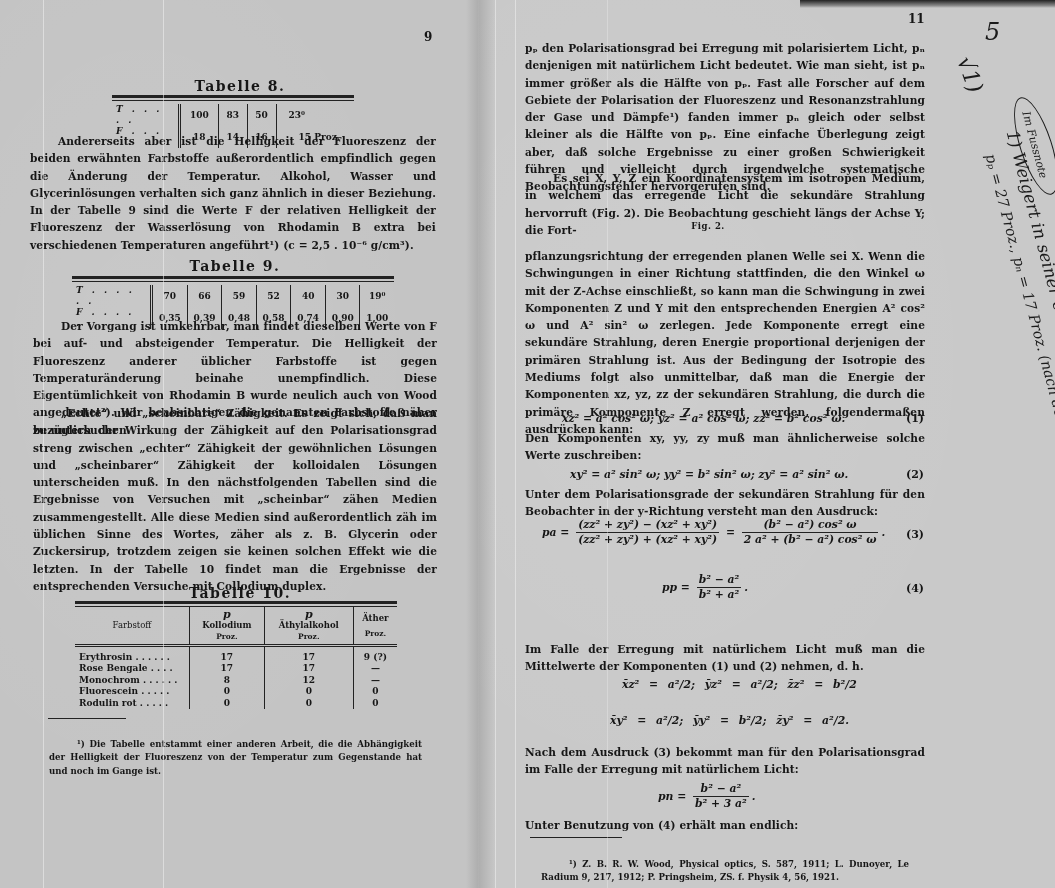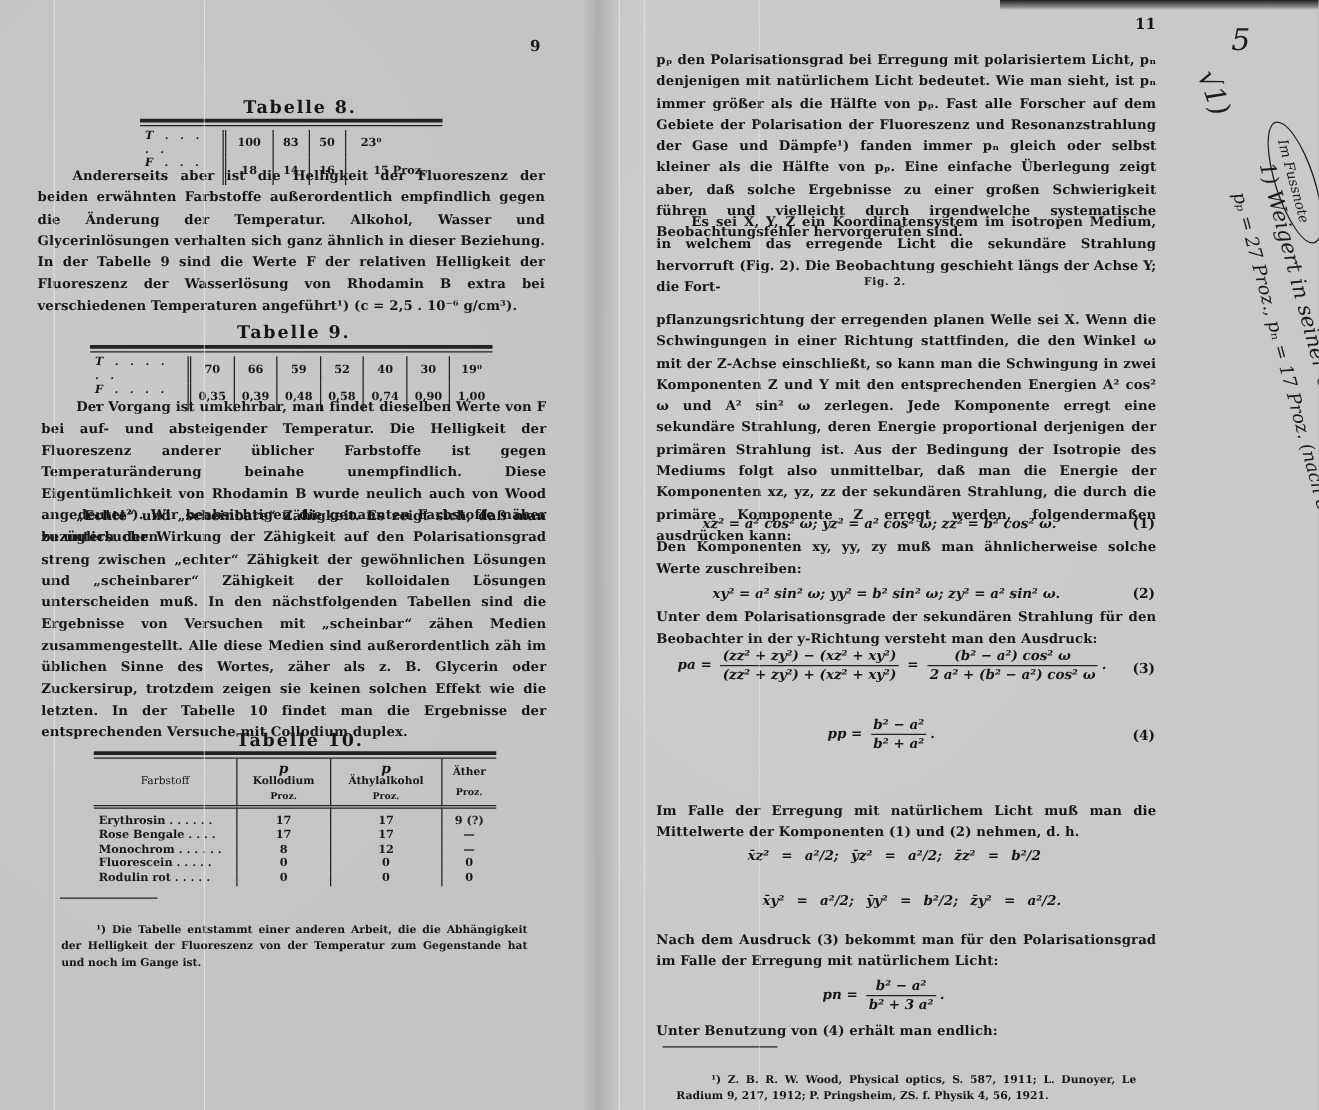--- a/index.html
+++ b/index.html
@@ -253,21 +253,21 @@
       <span class="den">b² + a²</span>
     </span>.
   </div>
   <div class="eqnum" style="left:428px; top:582px;">(4)</div>
 
 
   <div class="txt" style="left:47px; top:641px; width:400px;">
     <p>Im Falle der Erregung mit natürlichem Licht muß man die Mittelwerte der Komponenten (1) und (2) nehmen, d. h.</p>
   </div>
 
-  <div class="eq" style="left:120px; top:678px; word-spacing:6px;">
+  <div class="eq" style="left:144px; top:678px; word-spacing:6px;">
     <span>x̄z² = a²/2;</span>
     <span>ȳz² = a²/2;</span>
     <span>z̄z² = b²/2</span>
   </div>
   <div class="eq" style="left:132px; top:714px; word-spacing:6px;">
     <span>x̄y² = a²/2;</span>
     <span>ȳy² = b²/2;</span>
     <span>z̄y² = a²/2.</span>
   </div>
 

